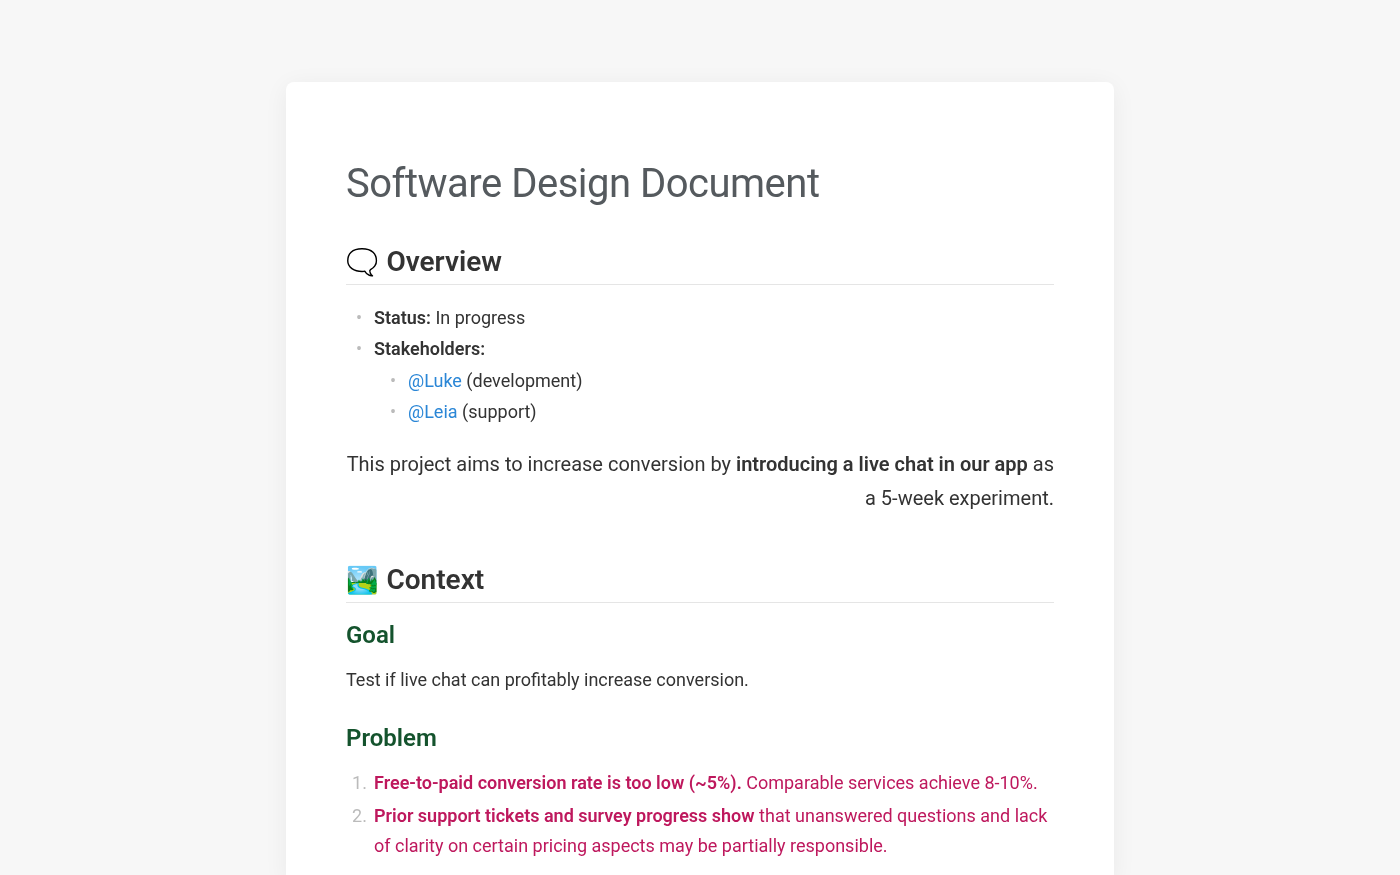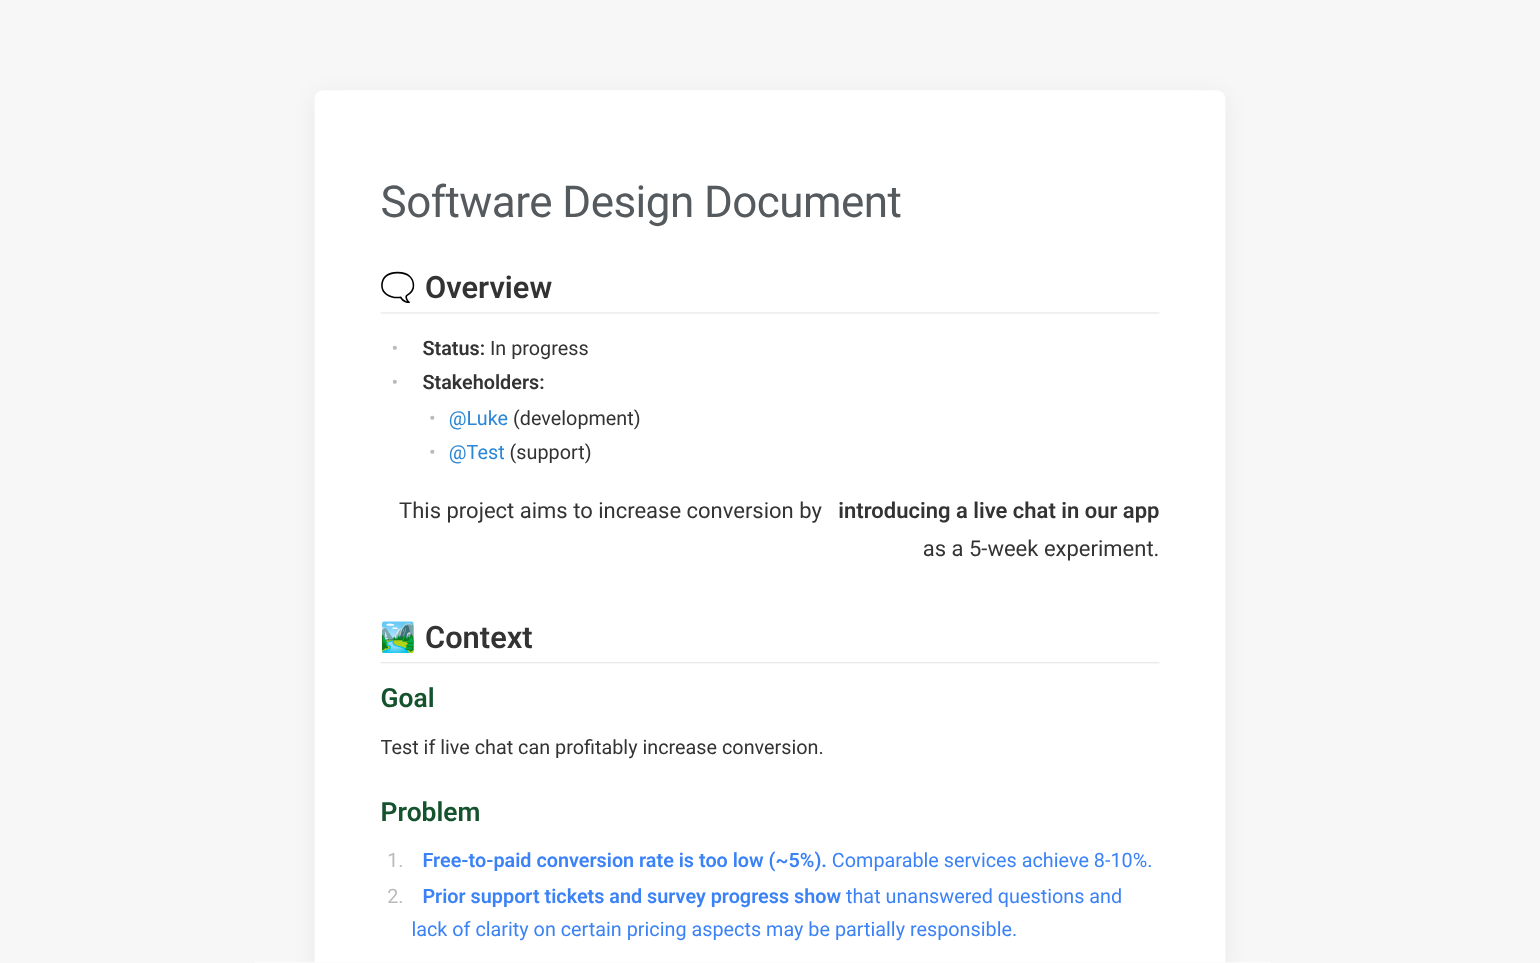--- a/index.html
+++ b/index.html
@@ -130,36 +130,35 @@
     .ordered-list {
       padding-left: 24px;
       counter-reset: item;
       list-style: none;
     }
     
     .ordered-list > li {
       position: relative;
       font-size: 18px;
       line-height: 1.7;
-      color: #3b82f6;
+      color: #be185d;
       counter-increment: item;
       padding-left: 4px;
       margin-bottom: 2px;
     }
     
     .ordered-list > li::before {
       content: counter(item) ".";
       position: absolute;
       left: -18px;
       color: #bbb;
     }
     
     .bold {
       font-weight: 600;
-      margin-left: 10px;
     }
   </style>
 </head>
 <body>
 
 <div class="document-card">
 
   <h1 class="doc-title">Software Design Document</h1>
 
   <h2 class="section-heading">
@@ -171,21 +170,21 @@
     <li>
       <span class="bold">Status:</span><span> In progress</span>
     </li>
     <li>
       <span class="bold">Stakeholders:</span>
       <ul class="sub-bullet-list">
         <li>
           <span class="mention">@Luke</span><span> (development)</span>
         </li>
         <li>
-          <span class="mention">@Test</span><span> (support)</span>
+          <span class="mention">@Leia</span><span> (support)</span>
         </li>
       </ul>
     </li>
   </ul>
 
   <p class="overview-text">
     <span>This project aims to increase conversion by </span><span class="bold">introducing a live chat in our app</span><span> as a 5-week experiment.</span>
   </p>
 
   <div class="context-section">

